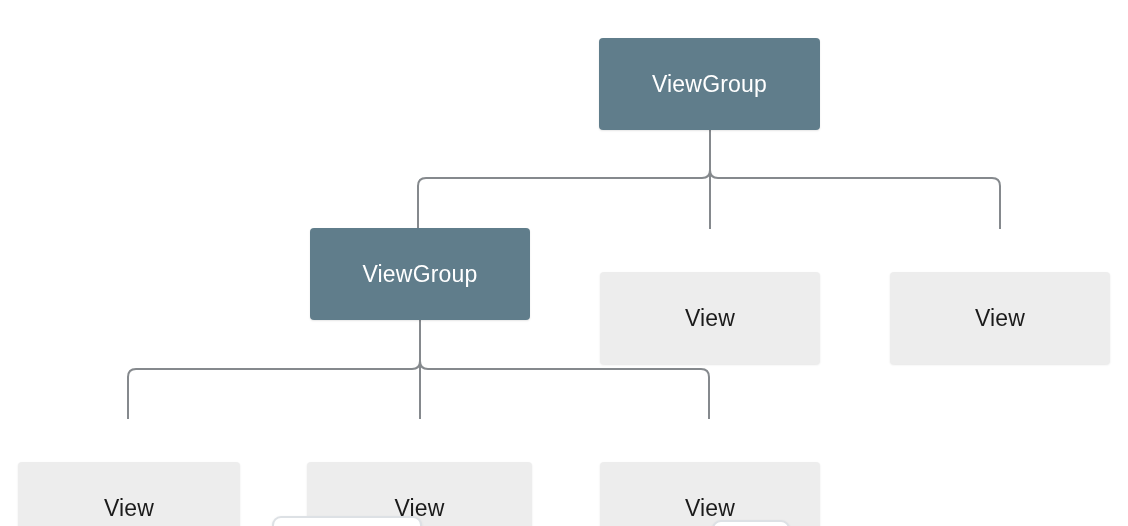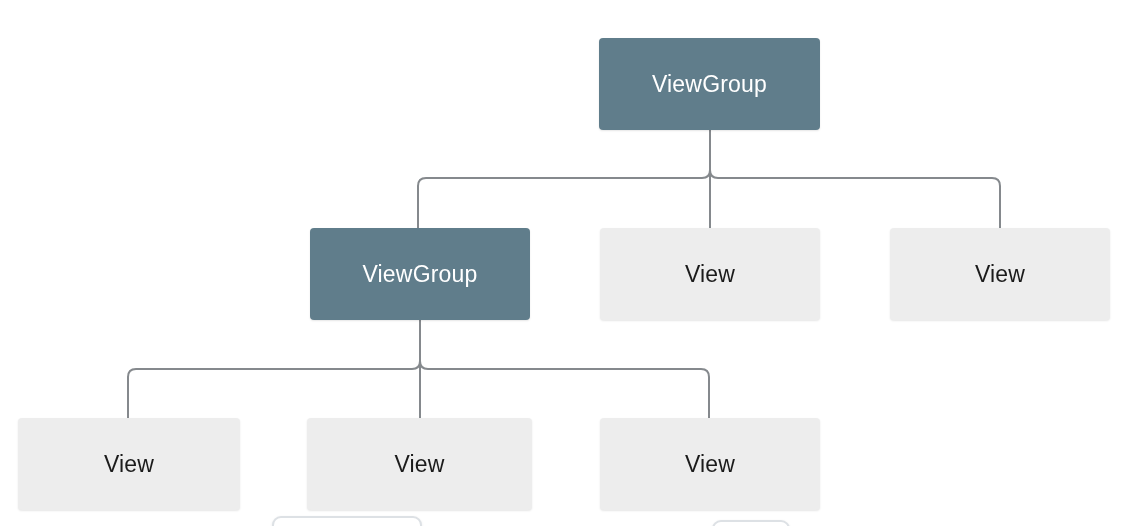--- a/index.html
+++ b/index.html
@@ -37,20 +37,21 @@
     box-shadow:0 1px 2px rgba(0,0,0,0.10);
     user-select:none;
   }
   .node.group{
     background:var(--viewgroup-bg);
     color:var(--viewgroup-text);
   }
   .node.leaf{
     background:var(--view-bg);
     color:var(--view-text);
+    margin-top:44px;
   }
   
   #n-root      {left:599px;top:38px; width:221px;height:92px;}
   #n-l2-group  {left:310px;top:228px;width:220px;height:92px;}
   #n-l2-view1  {left:600px;top:228px;width:220px;height:92px;}
   #n-l2-view2  {left:890px;top:228px;width:220px;height:92px;}
   #n-l3-view1  {left:18px; top:418px;width:222px;height:92px;}
   #n-l3-view2  {left:307px;top:418px;width:225px;height:92px;}
   #n-l3-view3  {left:600px;top:418px;width:220px;height:92px;}
   .partial{

